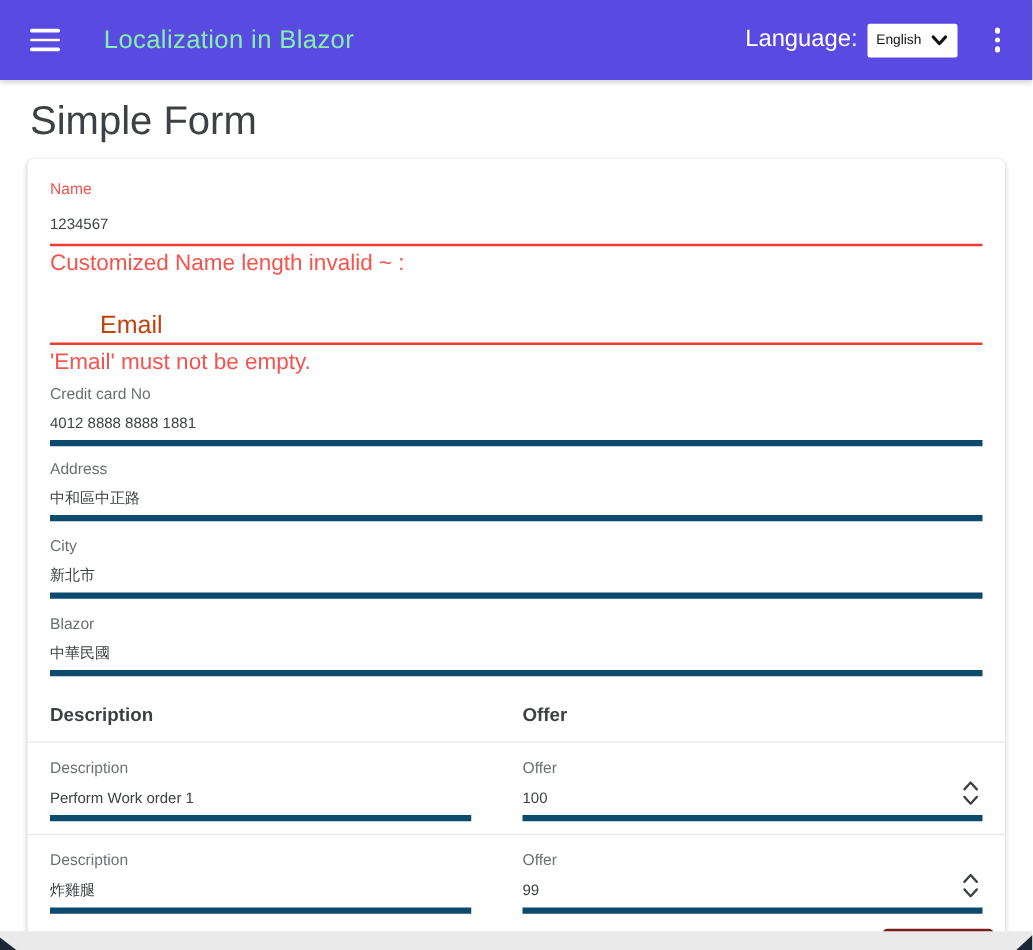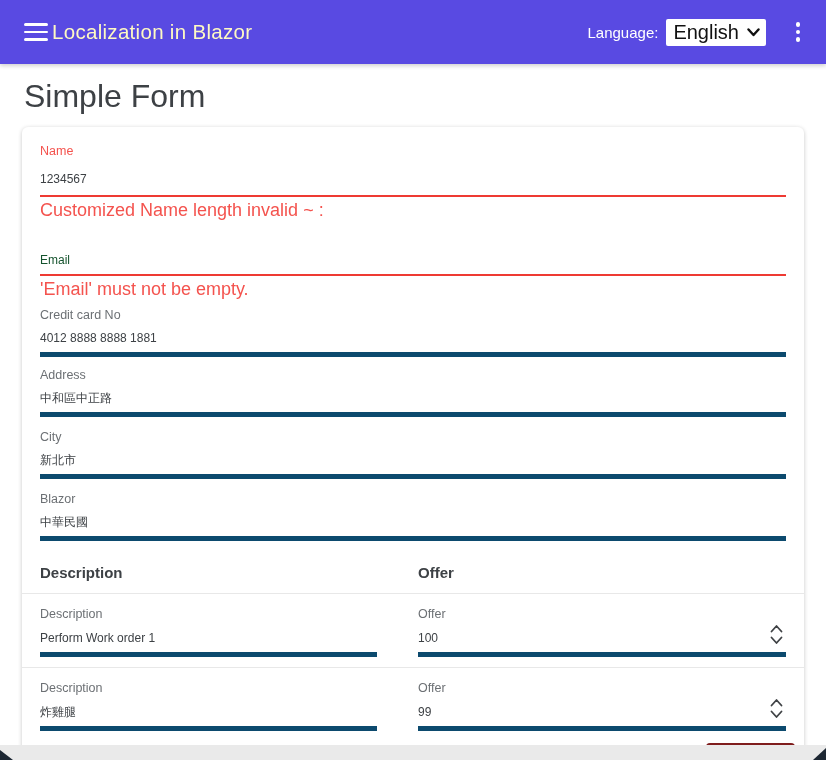--- a/index.html
+++ b/index.html
@@ -18,27 +18,27 @@
     display: flex;
     align-items: center;
     padding: 0 16px 0 24px;
     box-shadow: 0 2px 4px rgba(0,0,0,0.18);
     position: relative;
     z-index: 5;
   }
   .hamburger { display: flex; flex-direction: column; gap: 5px; width: 24px; cursor: pointer; }
   .hamburger span { display: block; height: 2.5px; background: #ffffff; border-radius: 2px; }
   .appbar-title {
-    color: #fef9c3; font-size: 20.5px; font-weight: 500;
-    letter-spacing: 0.3px; margin-left: 4px; flex: 0 0 auto;
+    color: #86efac; font-size: 20.5px; font-weight: 500;
+    letter-spacing: 0.3px; margin-left: 35px; flex: 0 0 auto;
   }
   .appbar-spacer { flex: 1; }
-  .lang-label { color: #ffffff; font-size: 15px; margin-right: 8px; }
+  .lang-label { color: #ffffff; font-size: 19px; margin-right: 8px; }
   .lang-select {
-    background: #ffffff; color: #111111; font-size: 20px;
+    background: #ffffff; color: #111111; font-size: 11px;
     height: 27px; min-width: 72px; padding: 0 6px 0 7px;
     display: flex; align-items: center; gap: 8px;
     border-radius: 2px; cursor: pointer;
   }
   .lang-select svg { display: block; }
   .kebab {
     width: 24px; height: 24px; margin-left: 20px;
     display: flex; flex-direction: column; align-items: center; justify-content: center;
     gap: 3px; cursor: pointer;
   }
@@ -71,21 +71,21 @@
   }
   .underline-gray { border-bottom: 5px solid #0c4a6e; }
   .underline-red  { border-bottom: 2px solid #ee3a33; }
   .helper-err { font-size: 18px; line-height: 16px; color: #f4534e; margin-top: 5px; }
 
   .grp-name .f-input { margin-top: 8px; }
   .grp-name .field-box { padding-bottom: 4px; }
 
   .grp-email { margin-top: 32px; }
   .grp-email .email-label {
-    font-size: 12px; line-height: 20px; color: #14532d;
+    font-size: 20px; line-height: 20px; color: #c2410c; margin-left: 40px;
   }
   .grp-email .field-box { padding-bottom: 4px; }
 
   .grp-std { margin-top: 10px; }
   .grp-std .f-input { margin-top: 4px; height: 22px; line-height: 22px; }
   .grp-std .field-box { padding-bottom: 3px; }
   .grp-addr { margin-top: 10px; }
   .grp-city, .grp-country { margin-top: 12px; }
 
   

